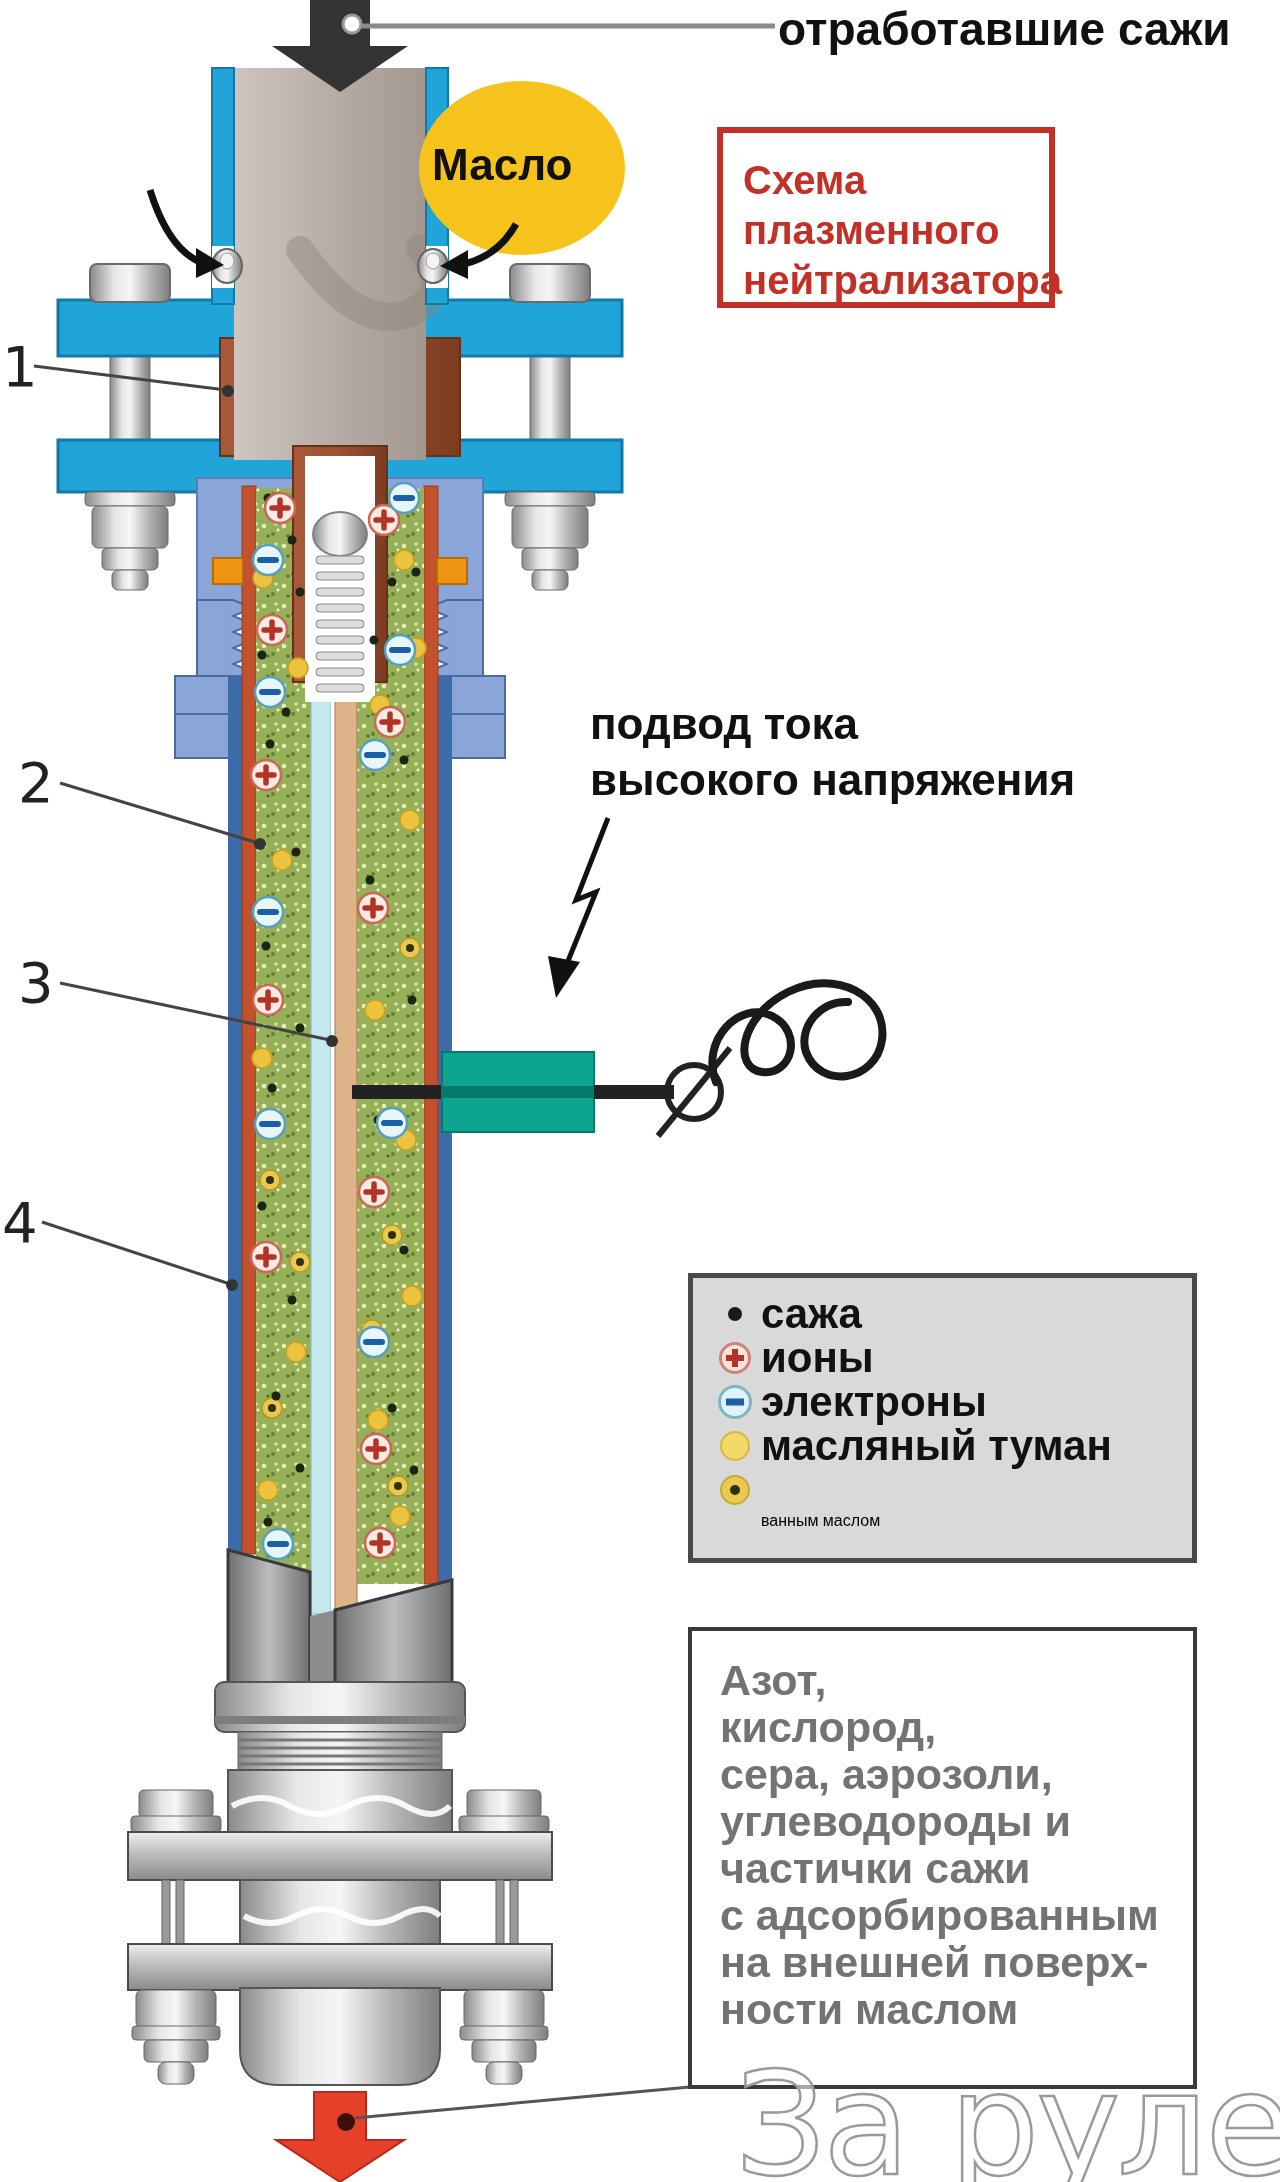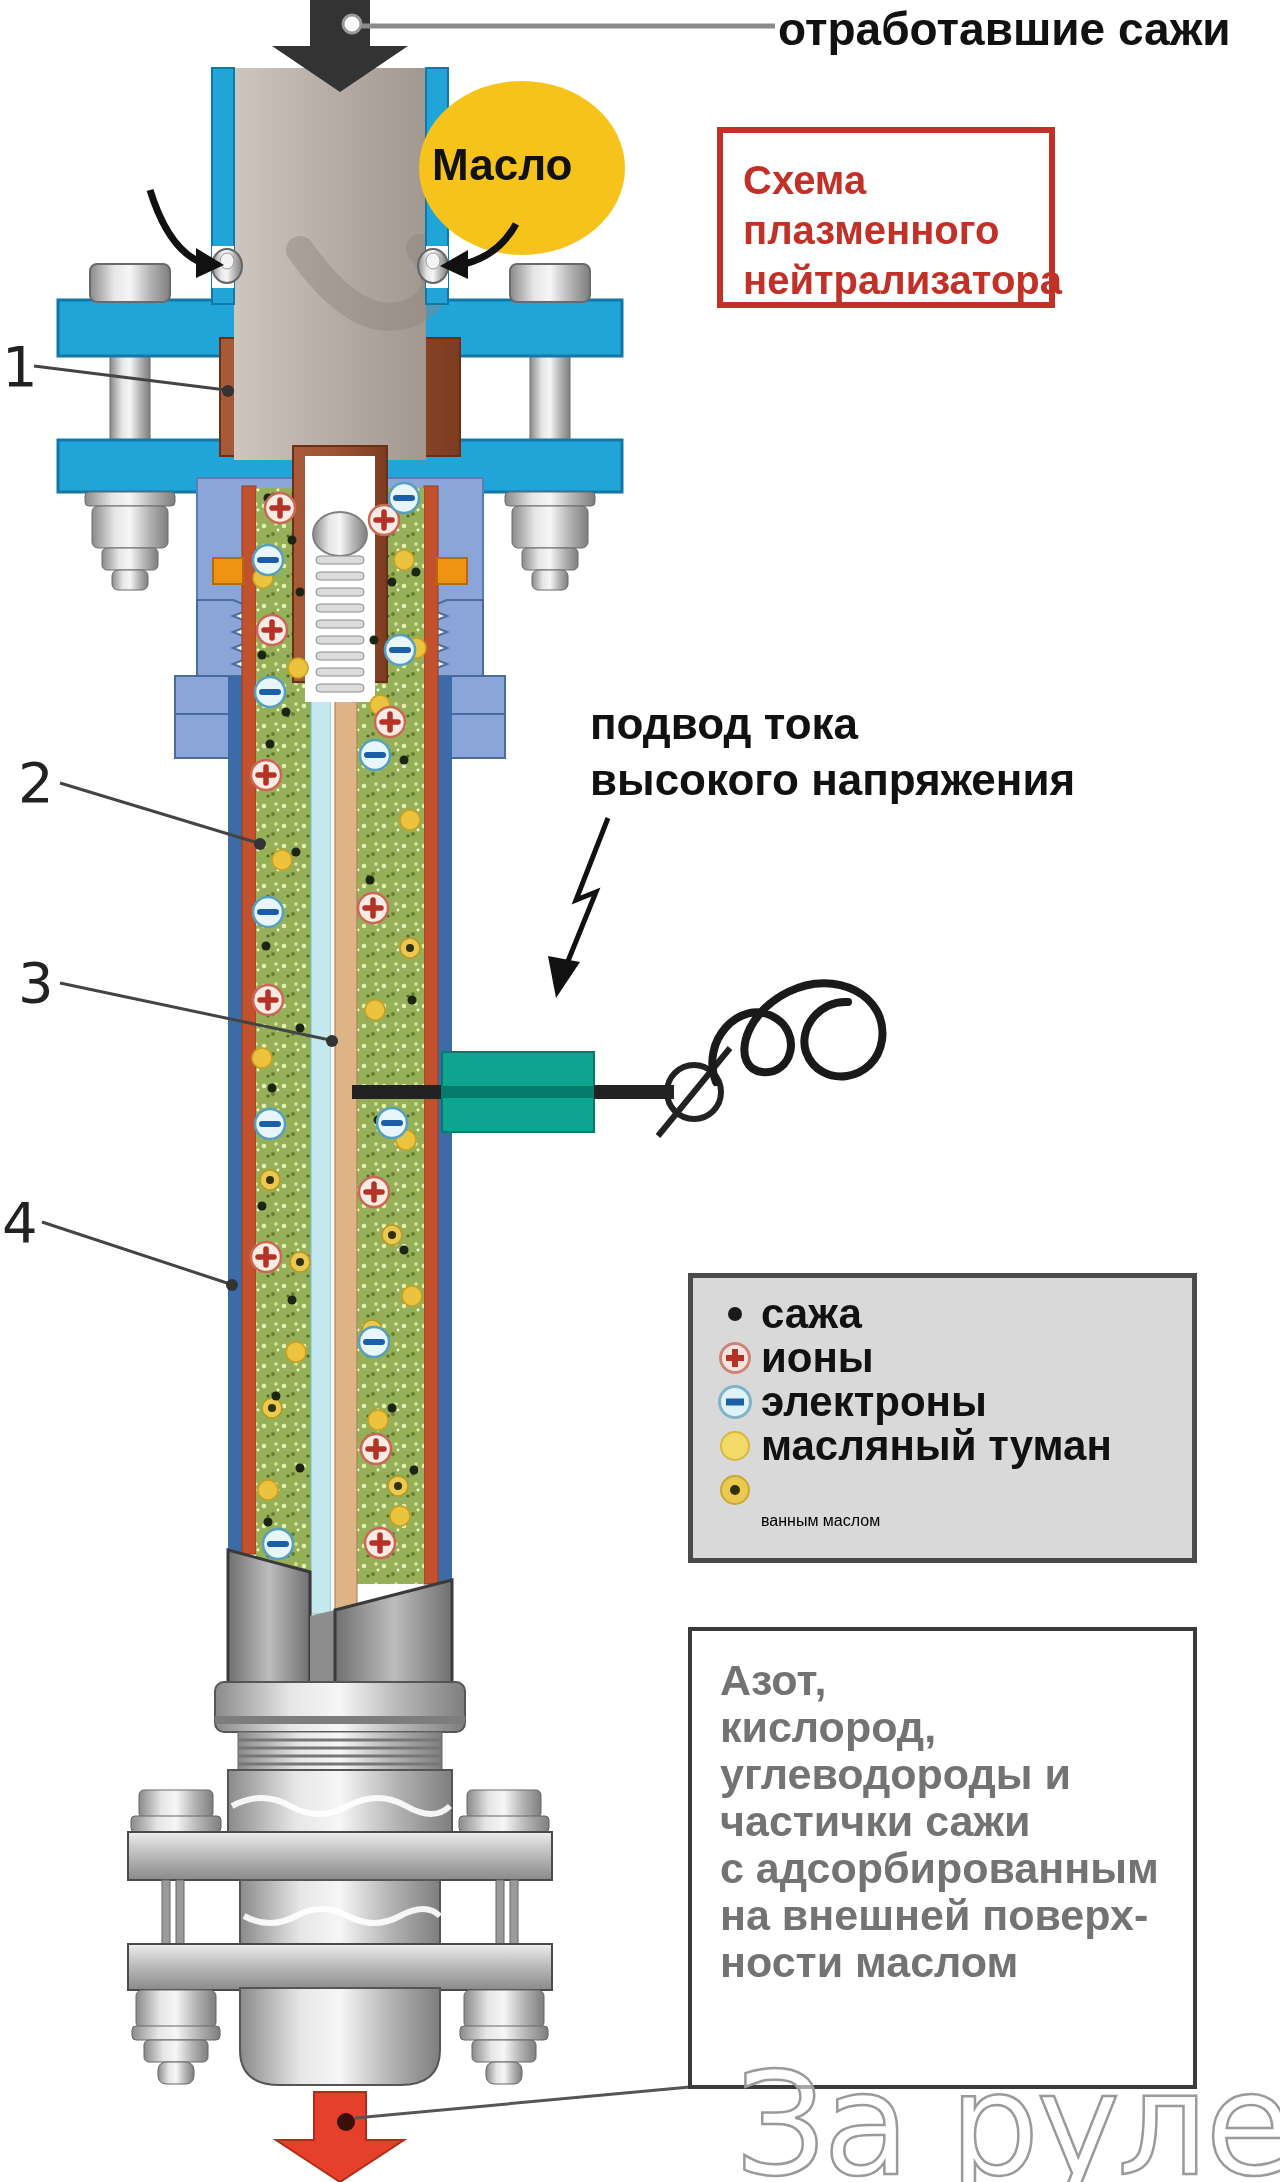--- a/index.html
+++ b/index.html
@@ -421,20 +421,21 @@
     <span class="ic">
           <span class="ic-oilsoot"></span>
         </span>
   </div>
   <div class="ltx l2">ванным маслом</div>
 </div>
 
 <div class="comp-box">
   <div>Азот,</div>
   <div>кислород,</div>
+  <div>сера, аэрозоли,</div>
   <div>углеводороды и</div>
   <div>частички сажи</div>
   <div>с адсорбированным</div>
   <div>на внешней поверх-</div>
   <div>ности маслом</div>
 </div>
 
 <div class="watermark">За рулем</div>
 
 </div>

